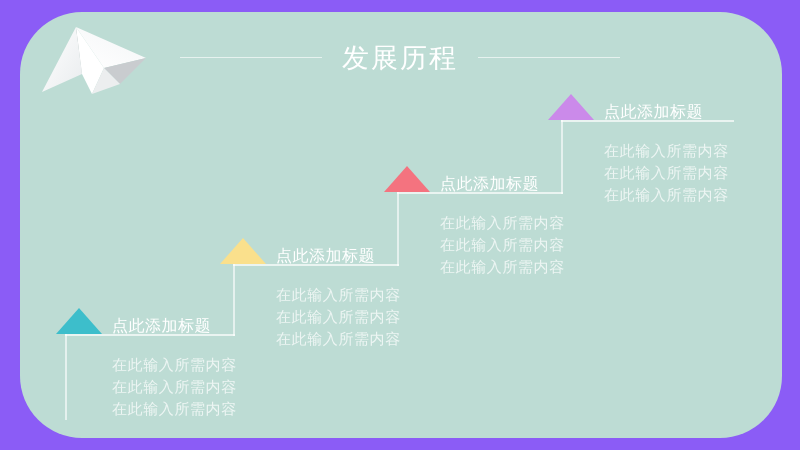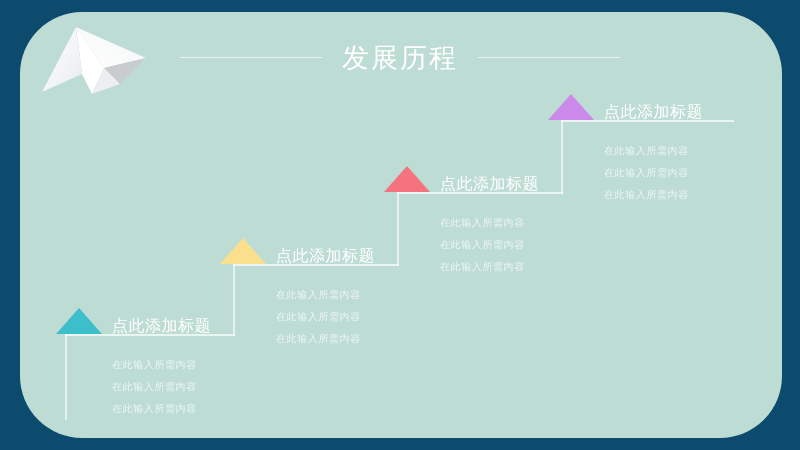--- a/index.html
+++ b/index.html
@@ -11,21 +11,21 @@
     width: 800px;
     height: 450px;
     overflow: hidden;
     font-family: "Liberation Sans", sans-serif;
   }
 
   #slide {
     position: relative;
     width: 800px;
     height: 450px;
-    background: #0c4a6e;
+    background: #8b5cf6;
   }
 
   
   #panel {
     position: absolute;
     left: 20px;
     top: 12px;
     width: 762px;
     height: 426px;
     background: #bddcd4;
@@ -108,21 +108,21 @@
     letter-spacing: 0.5px;
     white-space: nowrap;
   }
   .step-body {
     position: absolute;
     left: 56px;
     top: 46px;
   }
   .body-line {
     font-family: "DejaVu Serif", "Liberation Serif", serif;
-    font-size: 10px;
+    font-size: 15px;
     color: rgba(255,255,255,0.72);
     line-height: 22px;
     letter-spacing: 0.6px;
     white-space: nowrap;
   }
 </style>
 </head>
 <body>
 
 <div id="slide">

